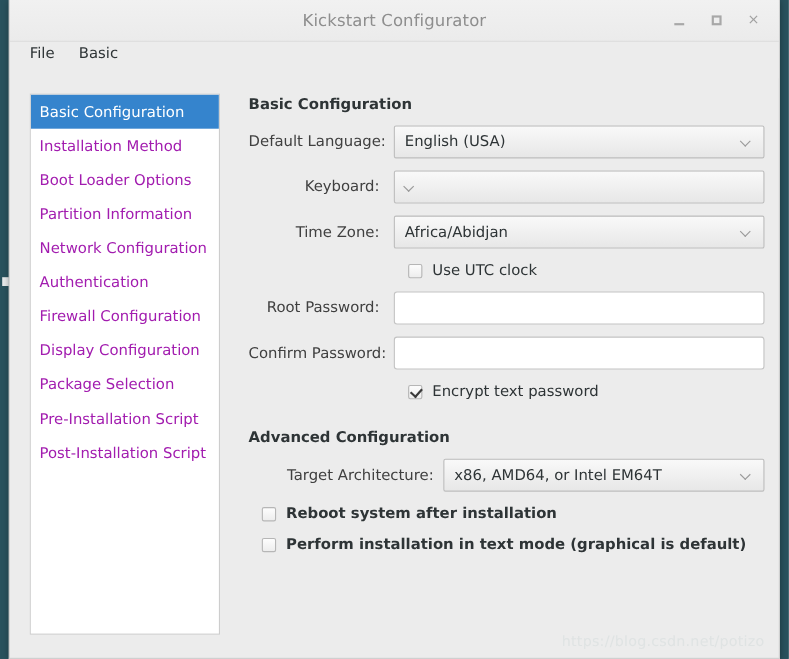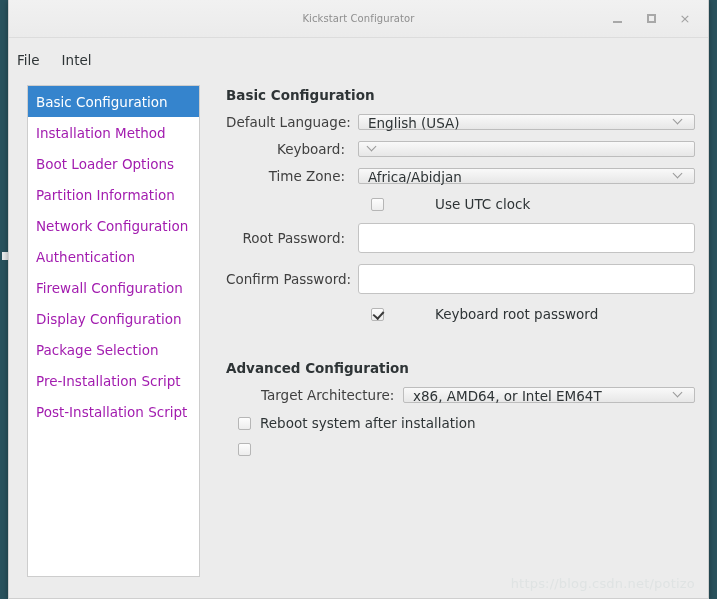--- a/index.html
+++ b/index.html
@@ -52,21 +52,21 @@
     height: 37px;
     min-height: 37px;
     background: linear-gradient(to bottom, #f1f1f1 0%, #ebebeb 100%);
     border-bottom: 1px solid #dcdcdc;
     position: relative;
     display: flex;
     align-items: center;
     justify-content: center;
   }
   #window-title {
-    font-size: 10px;
+    font-size: 15px;
     color: #8e8e8e;
     letter-spacing: 0.1px;
   }
   #window-controls {
     position: absolute;
     right: 6px;
     top: 0;
     height: 37px;
     display: flex;
     align-items: center;
@@ -99,22 +99,22 @@
     border: 2px solid #a8a8a8;
     box-sizing: border-box;
   }
 
   
   #menubar {
     height: 33px;
     min-height: 33px;
     background: #ececec;
     display: flex;
-    align-items: flex-end;
-    padding-left: 0;
+    align-items: flex-start;
+    padding-left: 10px;
     gap: 6px;
   }
   .menu-item {
     font-size: 13.5px;
     color: #2e3436;
     padding: 3px 8px;
     border-radius: 3px;
     cursor: default;
   }
 
@@ -162,21 +162,21 @@
     position: relative;
   }
   .section-heading {
     font-size: 13.5px;
     font-weight: bold;
     color: #2e3436;
     margin-top: 2px;
     margin-bottom: 0px;
   }
   .adv-heading {
-    margin-top: 38px;
+    margin-top: 26px;
   }
 
   .form-row {
     display: flex;
     align-items: center;
     margin-top: 11px;
   }
   .form-label {
     font-size: 13.5px;
     color: #404040;
@@ -191,27 +191,27 @@
   .label-w2 {
     width: 142px;
     padding-right: 13px;
     box-sizing: border-box;
     margin-left: 35px;
   }
 
   
   .combo {
     flex: 1;
-    height: 16px;
+    height: 30px;
     background: linear-gradient(to bottom, #f9f9f9 0%, #e7e7e7 100%);
     border: 1px solid #bdbdbd;
     border-radius: 2px;
     box-sizing: border-box;
     display: flex;
-    align-items: flex-start;
+    align-items: center;
     padding: 0 8px 0 9px;
     font-size: 13.5px;
     color: #2e3436;
     cursor: default;
     position: relative;
   }
   .combo .combo-value {
     flex: 1;
     overflow: hidden;
     white-space: nowrap;
@@ -249,22 +249,22 @@
     outline: none;
   }
 
   
   .check-row {
     display: flex;
     align-items: center;
     margin-top: 12px;
     cursor: default;
   }
-  .check-row.indent-lg { padding-left: 145px; gap: 42px; }
-  .check-row.indent-sm { padding-left: 12px; }
+  .check-row.indent-lg { padding-left: 145px; }
+  .check-row.indent-sm { padding-left: 12px; font-weight: bold; }
 
   .checkbox {
     width: 13px;
     height: 13px;
     min-width: 13px;
     border: 1px solid #b6b6b6;
     border-radius: 2px;
     background: linear-gradient(to bottom, #fdfdfd 0%, #ededed 100%);
     box-sizing: border-box;
     position: relative;
@@ -317,21 +317,21 @@
         <span class="wc-max"></span>
       </div>
       <div class="wc-btn">
         <span class="wc-glyph">×</span>
       </div>
     </div>
   </div>
 
   <div id="menubar">
     <div class="menu-item">File</div>
-    <div class="menu-item">Intel</div>
+    <div class="menu-item">Basic</div>
   </div>
 
   <div id="content">
 
     <div id="sidebar">
       <div class="sidebar-item selected">
         <span>Basic Configuration</span>
       </div>
       <div class="sidebar-item">
         <span>Installation Method</span>
@@ -402,39 +402,40 @@
         <input class="entry" type="password" value="" placeholder="" style="">
       </div>
 
       <div class="form-row">
         <div class="form-label label-w">Confirm Password:</div>
         <input class="entry" type="password" value="" placeholder="" style="">
       </div>
 
       <div class="check-row indent-lg">
         <span class="checkbox checked"></span>
-        <span class="check-label">Keyboard root password</span>
+        <span class="check-label">Encrypt text password</span>
       </div>
 
       <div class="section-heading adv-heading">Advanced Configuration</div>
 
       <div class="form-row">
         <div class="form-label label-w2">Target Architecture:</div>
         <div class="combo">
           <span class="combo-value">x86, AMD64, or Intel EM64T</span>
           <span class="chevron"></span>
         </div>
       </div>
 
       <div class="check-row indent-sm">
         <span class="checkbox"></span>
         <span class="check-label">Reboot system after installation</span>
       </div>
 
       <div class="check-row indent-sm">
         <span class="checkbox"></span>
+        <span class="check-label">Perform installation in text mode (graphical is default)</span>
       </div>
 
     </div>
   </div>
 
   <div id="watermark">https://blog.csdn.net/potizo</div>
 </div>
 
 </body></html>

